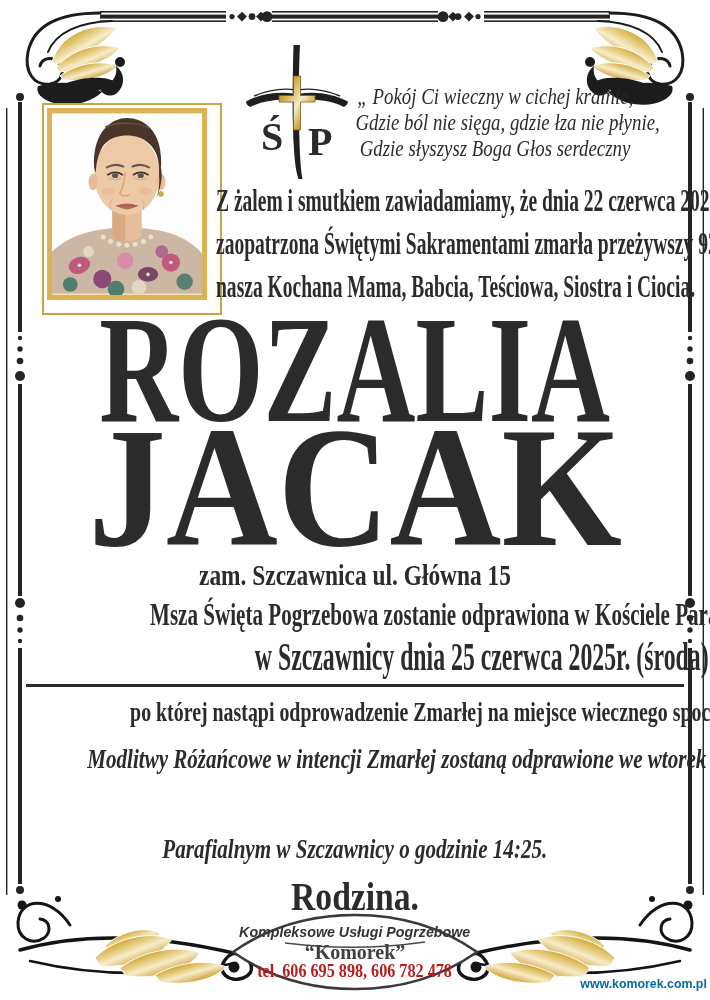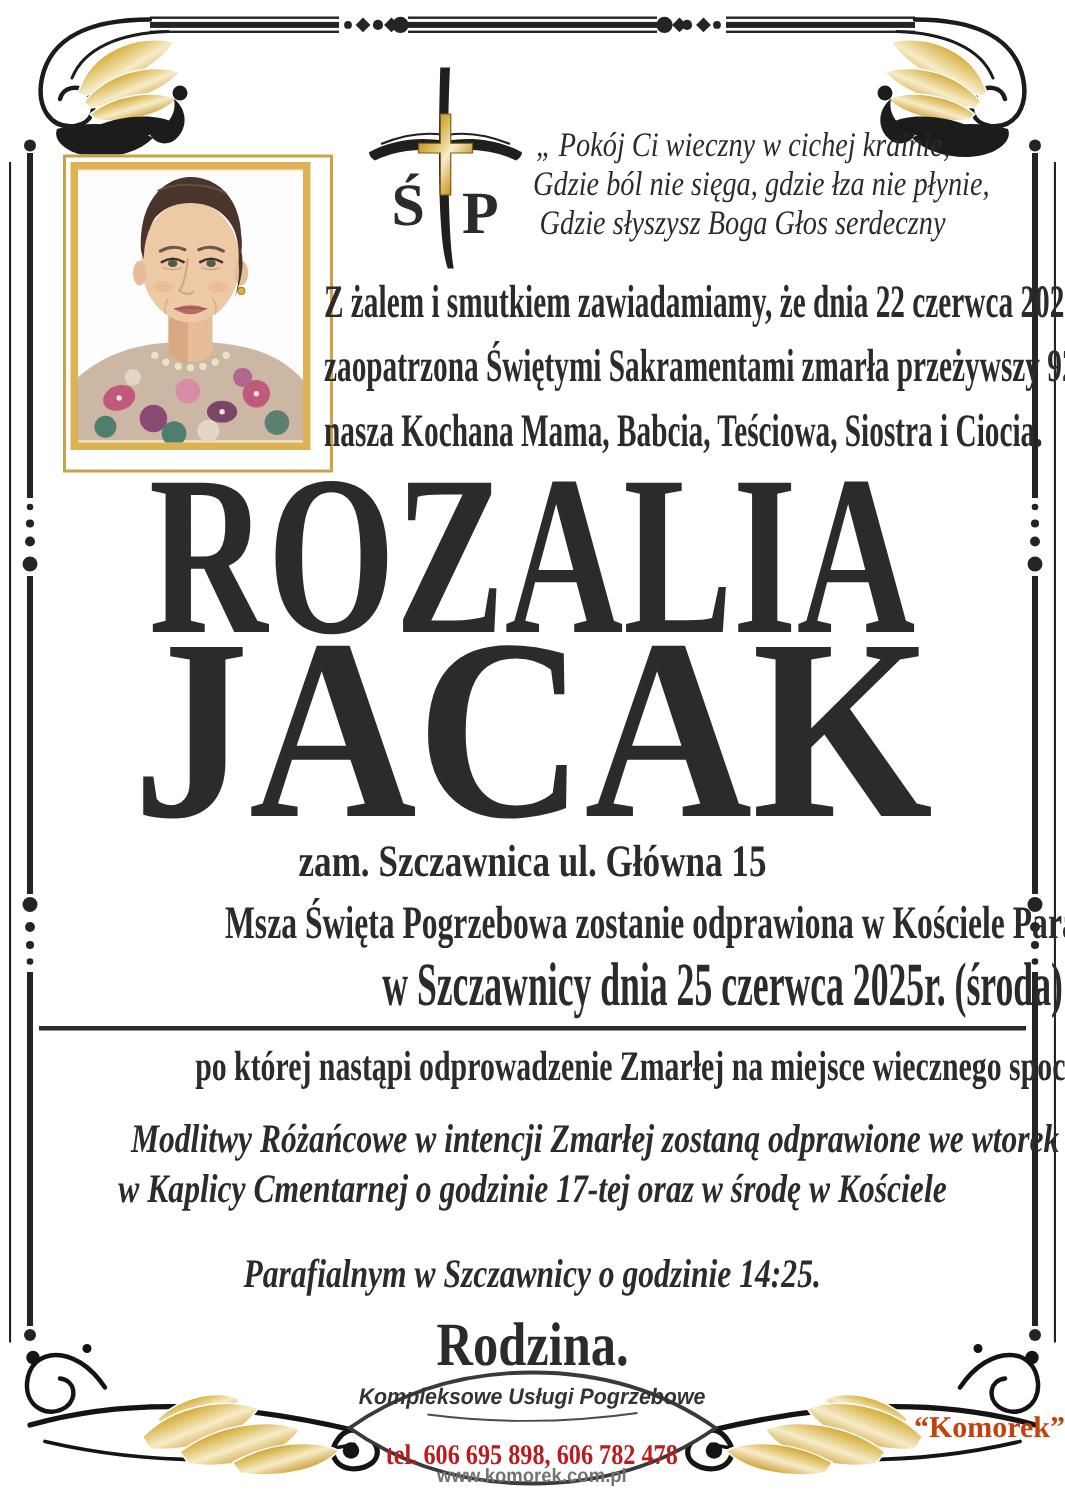--- a/index.html
+++ b/index.html
@@ -41,24 +41,24 @@
 
   .closing{font:bold 28px/1 "Liberation Serif",serif;}
   .closing .sx{transform:scaleX(.73);}
   .family{font:bold 41px/1 "Liberation Serif",serif;}
   .family .sx{transform:scaleX(.82);}
 
   .sp-letter{font:bold 40px/1 "Liberation Serif",serif;color:#2b2b2b;}
 
   .badge-type{font:bold italic 15px/1 "Liberation Sans",sans-serif;color:#333;}
   .badge-type .sx{transform:scaleX(.95);}
-  .badge-name{font:bold 20px/1 "Liberation Serif",serif;color:#c2410c;text-align:right;}
+  .badge-name{font:bold 20px/1 "Liberation Serif",serif;color:#404040;}
   .badge-phone{font:bold 19px/1 "Liberation Serif",serif;color:#b91c1c;}
   .badge-phone .sx{transform:scaleX(.85);}
-  .badge-web{font:bold 13px/1 "Liberation Sans",sans-serif;color:#737373;}
+  .badge-web{font:bold 13px/1 "Liberation Sans",sans-serif;color:#0369a1;text-align:right;}
   .badge-web .sx{transform:scaleX(.95);}
 
   .photo-frame{
     position:absolute;left:42px;top:103px;width:170px;height:202px;
     border:2px solid #c9a348;background:#fff;padding:3px;box-sizing:content-box;
   }
   .photo-frame-inner{
     width:160px;height:192px;border:5px solid #ddb254;box-sizing:border-box;
     box-shadow:inset 0 0 0 1px #f3e3ae;
   }
@@ -273,21 +273,20 @@
   <div class="abs ctr name2 nw" style="top:424px"><span class="sx">JACAK</span></div>
   <div class="abs ctr addr nw" style="top:560px"><span class="sx">zam. Szczawnica ul. Główna 15</span></div>
 
   <div class="abs ctr mass1 nw" style="top:599px"><span class="sx">Msza Święta Pogrzebowa zostanie odprawiona w Kościele Parafialnym</span></div>
   <div class="abs mass2wrap nw" style="top:633px">
     <span class="mass2"><span class="sx">w Szczawnicy dnia 25 czerwca 2025r. (środa) o godzinie 15-tej.</span></span>
   </div>
   <div class="abs ctr mass3 nw" style="top:698px"><span class="sx">po której nastąpi odprowadzenie Zmarłej na miejsce wiecznego spoczynku.</span></div>
 
   <div class="abs ctr ros-line nw" style="top:744px"><span class="sx">Modlitwy Różańcowe w intencji Zmarłej zostaną odprawione we wtorek</span></div>
-  <div class="abs ctr ros-line nw" style="top:777px"><span class="sx">w Kaplicy Cmentarnej o godzinie 17-tej oraz w środę w Kościele</span></div>
   <div class="abs ctr ros-line nw" style="top:834px"><span class="sx">Parafialnym w Szczawnicy o godzinie 14:25.</span></div>
 
   <div class="abs ctr family nw" style="top:876px"><span class="sx">Rodzina.</span></div>
 
   <div class="abs ctr badge-type nw" style="top:924px"><span class="sx">Kompleksowe Usługi Pogrzebowe</span></div>
   <div class="abs ctr badge-name nw" style="top:942px"><span class="sx">“Komorek”</span></div>
   <div class="abs ctr badge-phone nw" style="top:961px"><span class="sx">tel. 606 695 898, 606 782 478</span></div>
   <div class="abs ctr badge-web nw" style="top:977px"><span class="sx">www.komorek.com.pl</span></div>
 
 </div>

